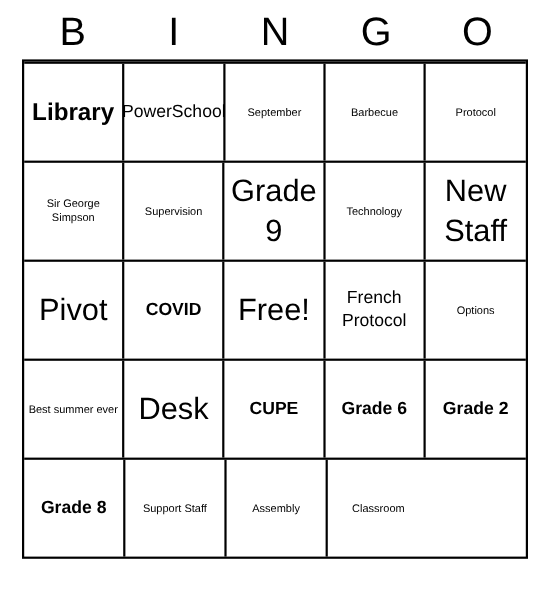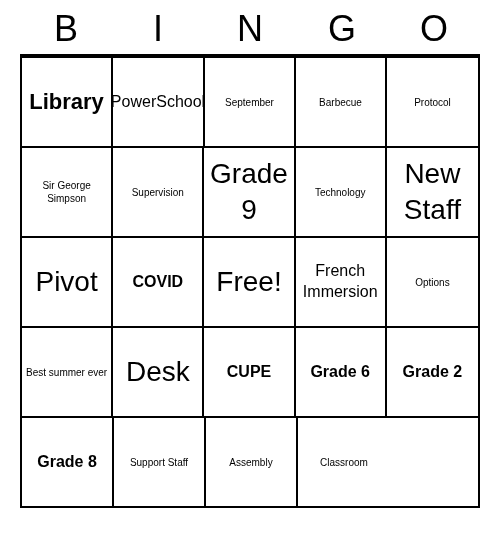--- a/index.html
+++ b/index.html
@@ -138,21 +138,21 @@
       <div class="bingo-cell">
         <span class="cell-text xlarge">Pivot</span>
       </div>
       <div class="bingo-cell">
         <span class="cell-text medium">COVID</span>
       </div>
       <div class="bingo-cell">
         <span class="cell-text xlarge">Free!</span>
       </div>
       <div class="bingo-cell">
-        <span class="cell-text small">French Immersion</span>
+        <span class="cell-text small">French Protocol</span>
       </div>
       <div class="bingo-cell">
         <span class="cell-text">Options</span>
       </div>
     </div>
     <div class="bingo-row">
       <div class="bingo-cell">
         <span class="cell-text">Best summer ever</span>
       </div>
       <div class="bingo-cell">

